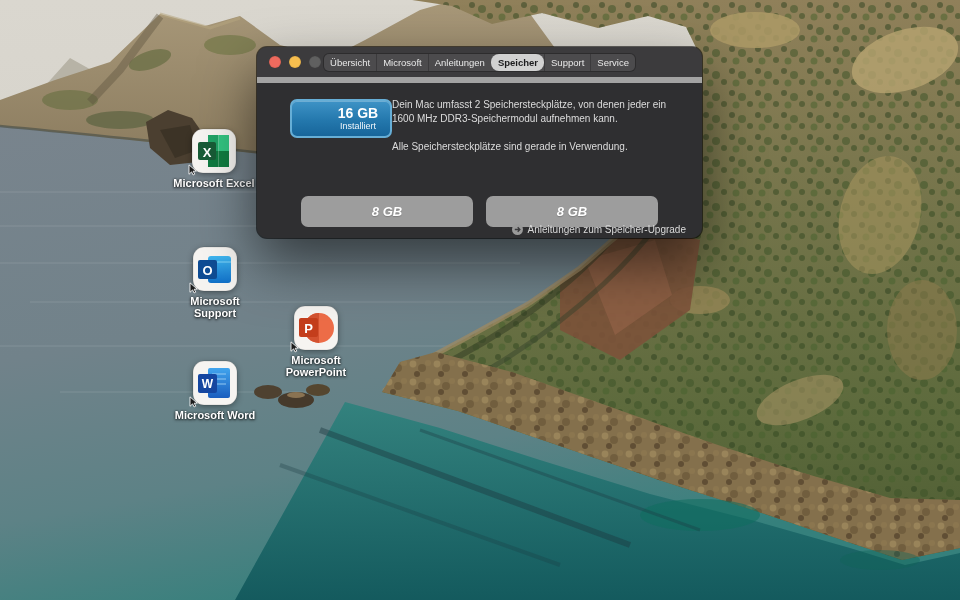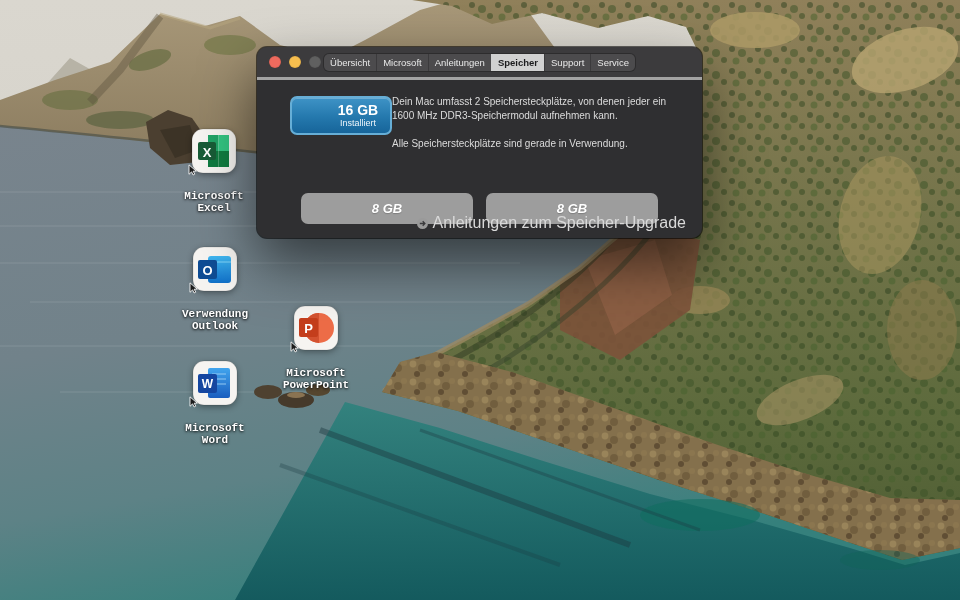--- a/index.html
+++ b/index.html
@@ -9,47 +9,46 @@
     background:#7d8a93;
   }
   
   .wallpaper{position:absolute;inset:0;z-index:0;}
   
   .desk-icon{position:absolute;width:100px;display:flex;flex-direction:column;align-items:center;z-index:2;cursor:default;}
   .desk-icon .art{position:relative;width:46px;height:46px;}
   .desk-icon .art svg.app{filter:drop-shadow(0 2px 3px rgba(0,0,0,.35));}
   .desk-icon .badge{position:absolute;left:-4px;bottom:-2px;}
   .desk-icon .lbl{
-    margin-top:16px;font-size:11px;font-weight:bold;color:#fff;text-align:center;
+    margin-top:3px;font-size:11px;font-weight:bold;color:#fff;text-align:center;
     line-height:12px;text-shadow:0 1px 3px rgba(0,0,0,.85),0 0 2px rgba(0,0,0,.6);
     max-width:82px;
-    font-family:Liberation Mono, monospace;
   }
   
   .window{
     position:absolute;left:257px;top:47px;width:445px;height:191px;z-index:10;
     background:#2f2f31;border-radius:10px;
     box-shadow:0 25px 55px rgba(0,0,0,.55),0 0 0 1px rgba(0,0,0,.55);
   }
   .titlebar{
     position:relative;height:30px;background:#3c3b3d;border-radius:10px 10px 0 0;
-    border-bottom:3px solid #a3a3a3;display:flex;align-items:center;justify-content:center;
+    border-bottom:6px solid #a3a3a3;display:flex;align-items:center;justify-content:center;
   }
   .lights{position:absolute;left:12px;top:9px;display:flex;gap:8px;}
   .light{width:12px;height:12px;border-radius:50%;box-shadow:inset 0 0 1px rgba(0,0,0,.35);}
   .segctl{
     display:flex;background:#4c4b4d;border-radius:5px;overflow:hidden;height:17px;
     box-shadow:0 0 0 1px rgba(0,0,0,.25);
   }
   .seg{
     display:flex;align-items:center;padding:0 6px;font-size:9.5px;color:#e9e9e9;
     border-left:1px solid rgba(0,0,0,.22);white-space:nowrap;cursor:default;
   }
   .seg:first-child{border-left:none;}
-  .seg.sel{background:#d1d1d1;color:#1b1b1d;border-radius:0;border-left-color:transparent;font-weight:bold;}
+  .seg.sel{background:#d1d1d1;color:#1b1b1d;border-radius:8px;border-left-color:transparent;font-weight:bold;}
   .content{position:relative;height:160px;}
   .chip{
     position:absolute;left:33px;top:16px;width:64px;height:35px;
     border:2px solid #66aed6;border-radius:7px;
     background:linear-gradient(180deg,#3e93c6 0%,#2478ad 55%,#17659a 100%);
     display:flex;flex-direction:column;align-items:center;justify-content:center;
     box-shadow:inset 0 1px 0 rgba(255,255,255,.25);
     padding-left:34px;
   }
   .chip .amt{font-size:14px;font-weight:bold;color:#fff;line-height:15px;}
@@ -58,21 +57,21 @@
   .desc p{margin:0;}
   .desc p + p{margin-top:14px;}
   .slots{position:absolute;left:44px;top:113px;display:flex;gap:13px;}
   .slot{
     width:172px;height:31px;background:#9d9d9d;border-radius:7px;
     display:flex;align-items:center;justify-content:center;
     font-size:13px;font-weight:bold;color:#fff;text-shadow:0 1px 1px rgba(0,0,0,.2);font-style:italic;
   }
   .upgrade{
     position:absolute;right:16px;bottom:8px;display:flex;align-items:center;gap:5px;
-    font-size:16px;color:#d9d9d9;cursor:default;
+    font-size:10px;color:#d9d9d9;cursor:default;
   }
 </style>
 </head>
 <body>
 
 <svg class="wallpaper" viewBox="0 0 960 600" preserveAspectRatio="none">
   <defs>
     <linearGradient id="skyG" x1="0" y1="0" x2="0" y2="1">
       <stop offset="0" stop-color="#dad7cf"></stop>
         <stop offset="1" stop-color="#cfccc4"></stop>
@@ -212,21 +211,21 @@
       <rect x="1" y="1" width="44" height="44" rx="11" fill="#f6f4f1" stroke="rgba(0,0,0,0.12)"></rect>
       <rect x="16" y="10" width="23" height="27" rx="3" fill="url(#olG)"></rect>
       <path d="M16,16 L39,16" stroke="#7cd0f6" stroke-width="1.5" opacity="0.7"></path>
       <rect x="6" y="14" width="19" height="19" rx="2" fill="#0f4c94"></rect>
       <text x="15.5" y="28.5" font-size="13" font-weight="bold" fill="#fff" text-anchor="middle">O</text>
     </svg>
     <svg class="badge" width="10" height="12" viewBox="0 0 11 14">
       <path d="M2,1 L2,12 L5,9.2 L6.8,12.8 L8.7,11.8 L6.9,8.4 L10.5,8.4 Z" fill="#1c1c1c" stroke="#fff" stroke-width="1"></path>
     </svg>
   </div>
-  <div class="lbl">Verwendung Outlook</div>
+  <div class="lbl">Microsoft Support</div>
 </div>
 
 <div class="desk-icon" style="left:266px;top:305px;">
   <div class="art">
     <svg class="app" width="46" height="46" viewBox="0 0 46 46">
       <rect x="1" y="1" width="44" height="44" rx="11" fill="#f6f4f1" stroke="rgba(0,0,0,0.12)"></rect>
       <circle cx="26" cy="23" r="15" fill="#ed6c47"></circle>
       <path d="M26,8 A15,15 0 0,0 26,38 Z" fill="#d35230"></path>
       <rect x="6" y="13" width="19" height="19" rx="2" fill="#c43e1c"></rect>
       <text x="15.5" y="27.5" font-size="13" font-weight="bold" fill="#fff" text-anchor="middle">P</text>

